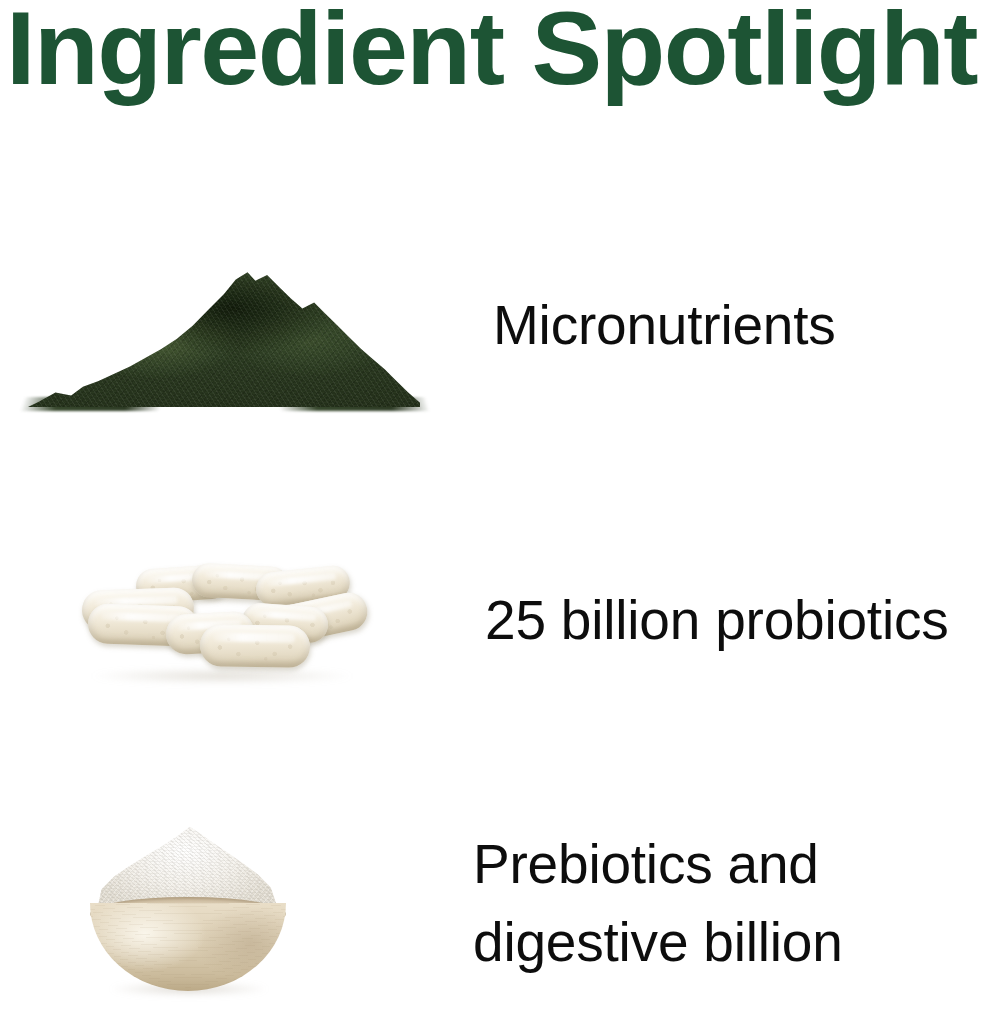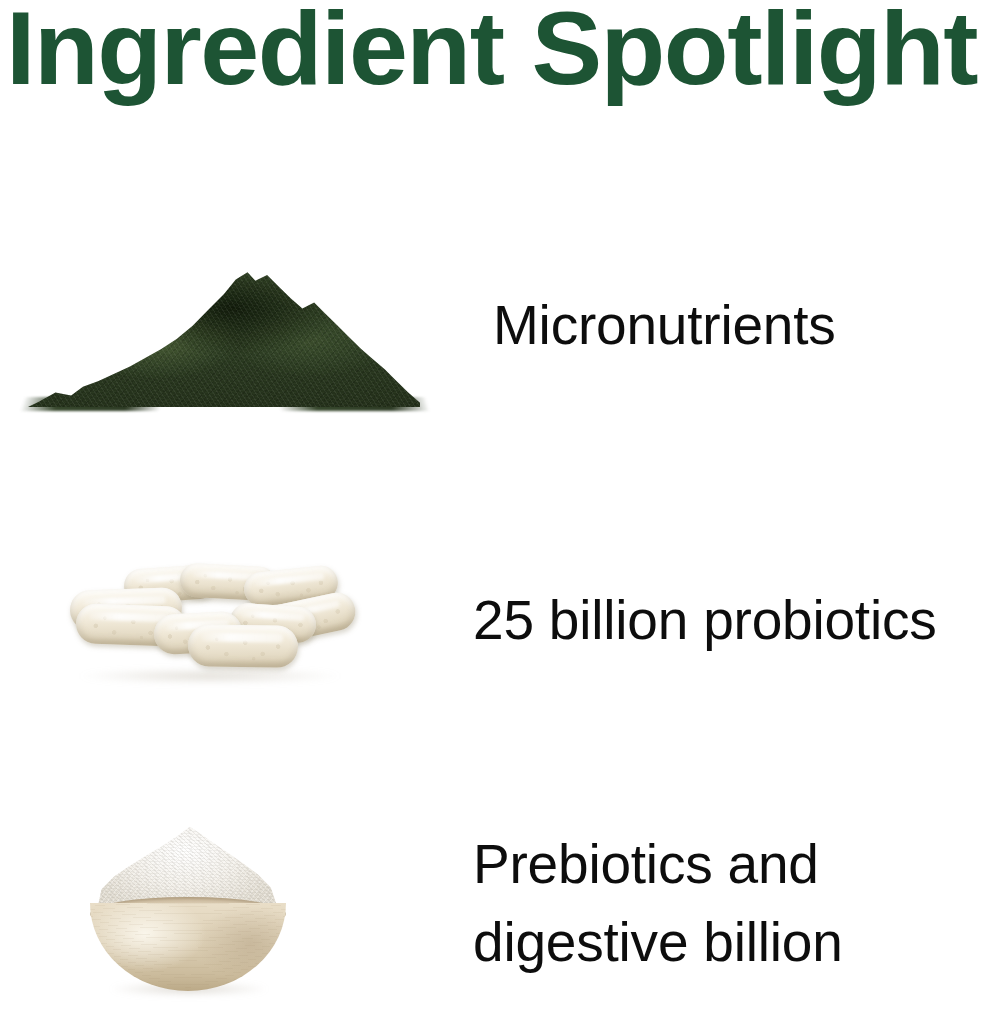--- a/index.html
+++ b/index.html
@@ -34,21 +34,21 @@
 
   
   .row {
     position: absolute;
     left: 0;
     width: 1008px;
     display: flex;
     align-items: center;
   }
   .row-1 { top: 230px; height: 190px; margin-left: 20px; }
-  .row-2 { top: 545px; height: 150px; }
+  .row-2 { top: 545px; height: 150px; padding-left: 12px; }
   .row-3 { top: 805px; height: 195px; }
 
   .visual {
     position: relative;
     width: 450px;
     height: 100%;
     flex: 0 0 450px;
   }
 
   .row-label {

